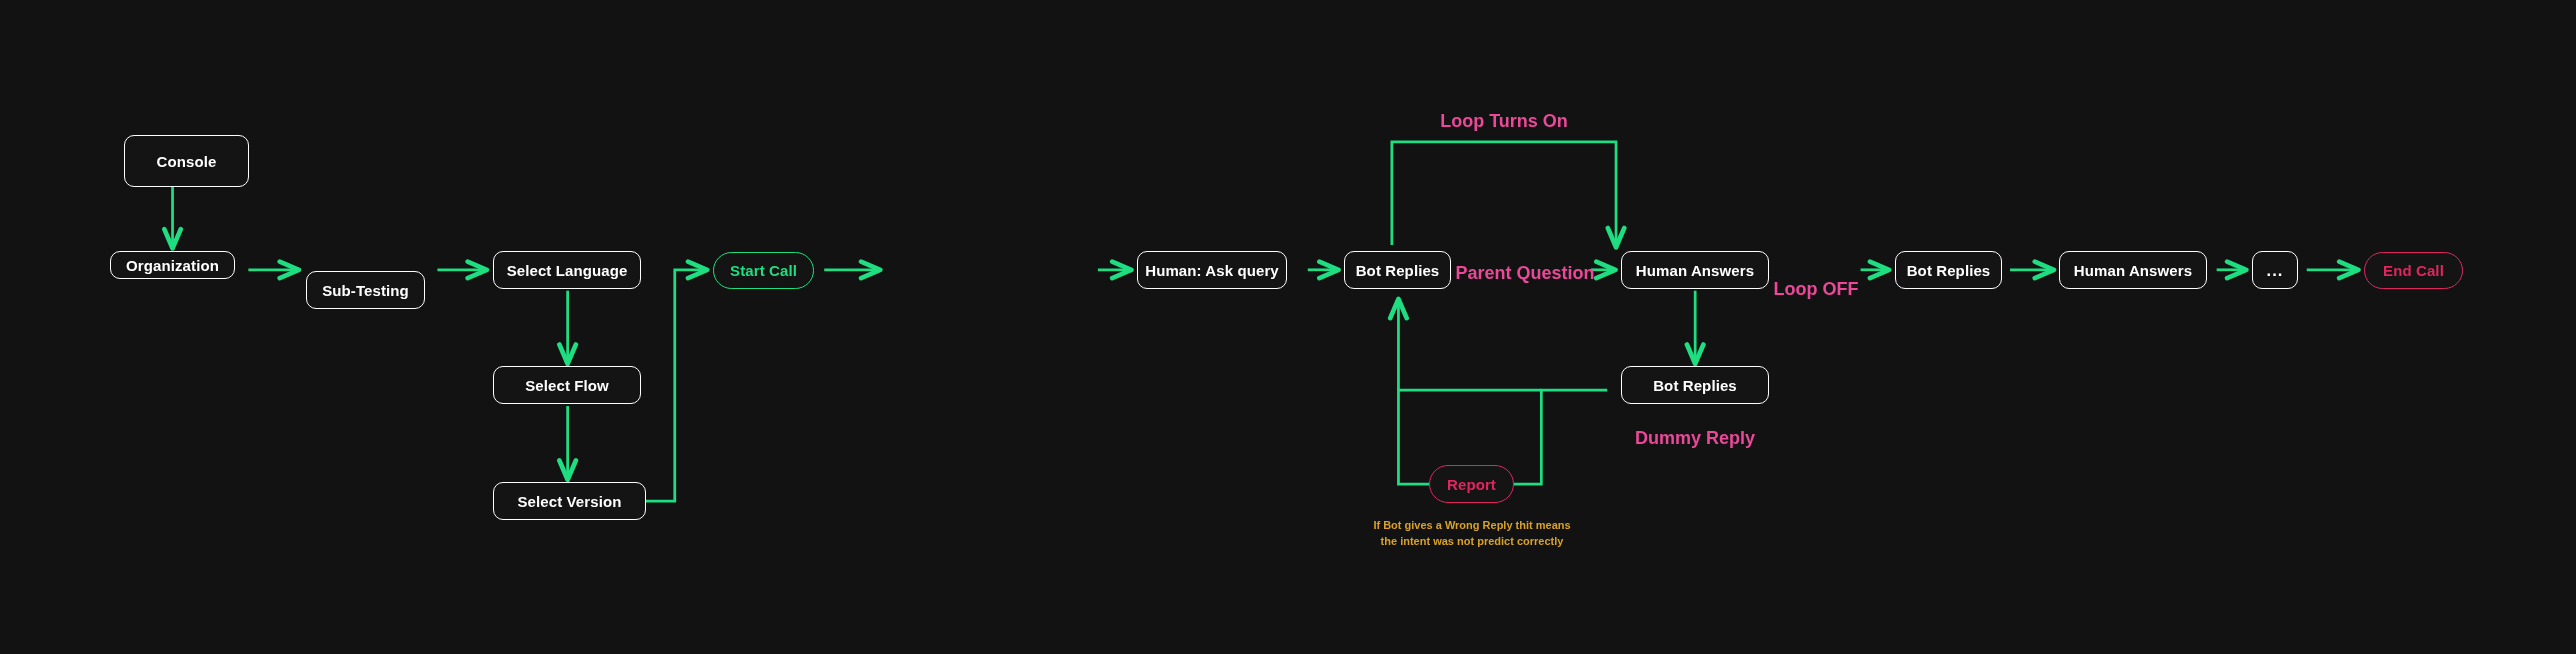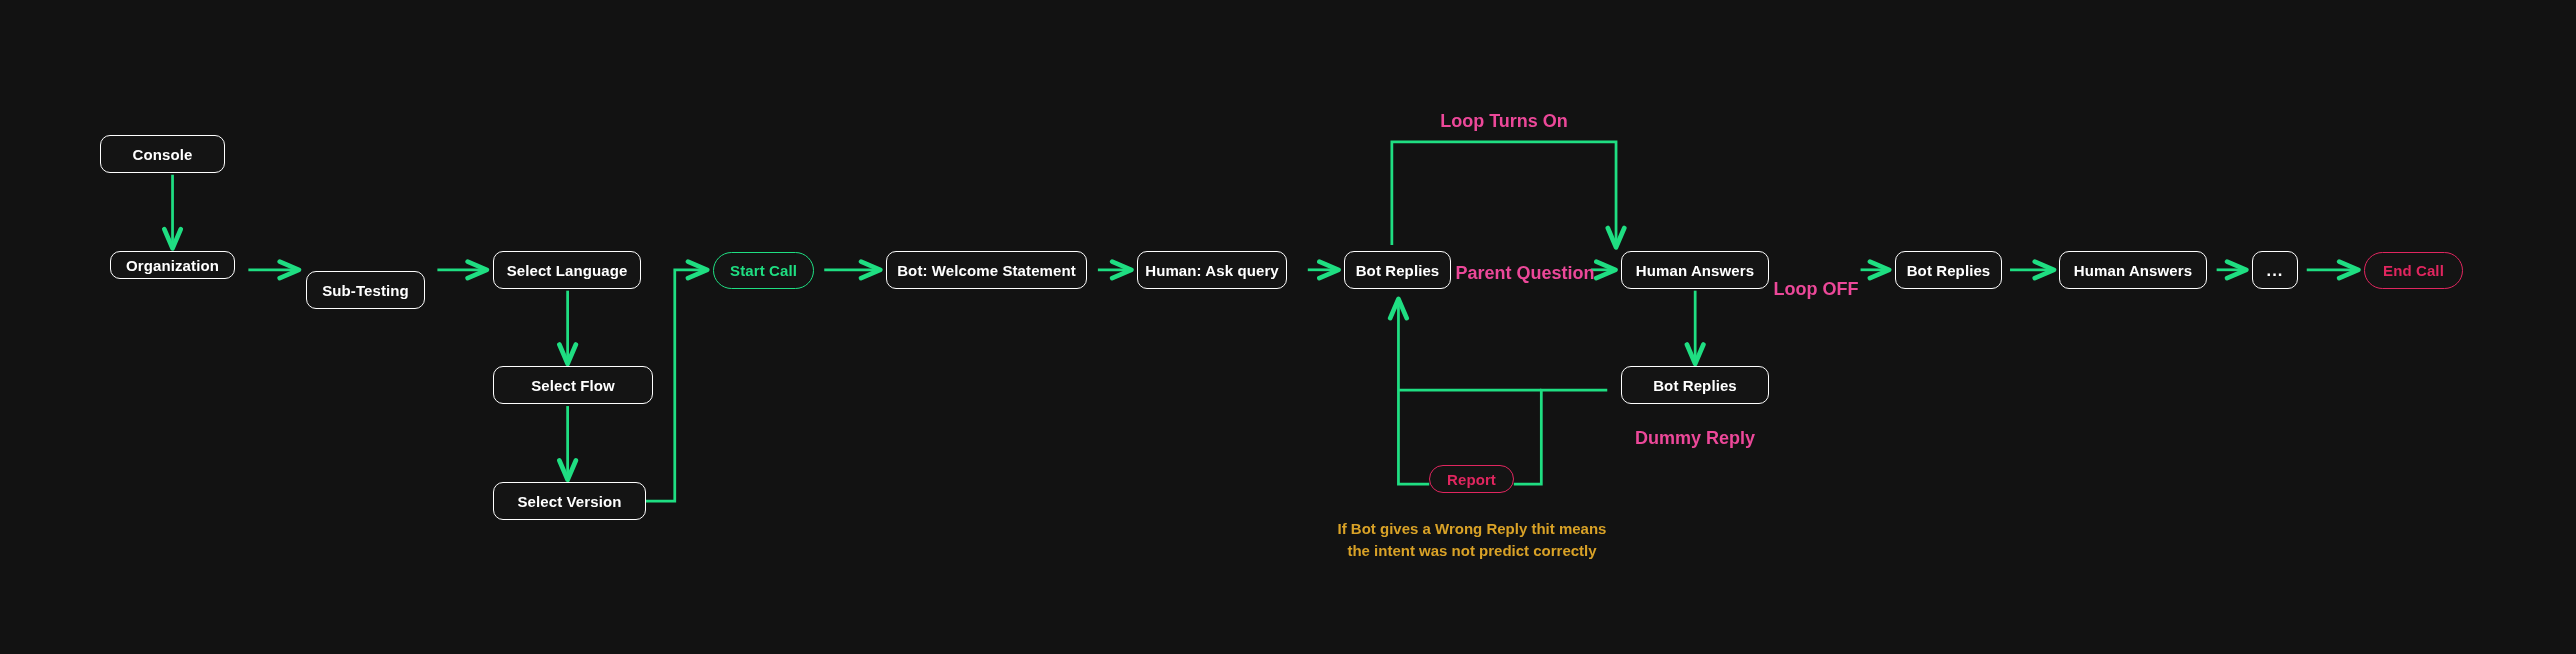--- a/index.html
+++ b/index.html
@@ -60,21 +60,21 @@
     position: absolute;
     color: #ec4899;
     font-size: 18px;
     font-weight: 700;
     white-space: nowrap;
     text-align: right;
   }
   .note {
     position: absolute;
     color: #D9A227;
-    font-size: 15px;
+    font-size: 11px;
     font-weight: 700;
     line-height: 1.45;
     text-align: center;
     white-space: nowrap;
   }
 </style>
 </head>
 <body>
 
 <div id="canvas">
@@ -120,44 +120,41 @@
       <path d="M3085,529 L3085,658" marker-end="url(#ah)"></path>
 
       <path d="M2601,881 L2545,881 L2545,548" marker-end="url(#ah)"></path>
 
       <path d="M2755,881 L2805,881 L2805,710 L2925,710"></path>
 
       <path d="M2545,710 L2805,710"></path>
     </g>
   </svg>
 
-  <div class="node" style="left:100px; top:135px; width:125px; height:38px;">
+  <div class="node" style="left:124px; top:135px; width:125px; height:52px;">
     <span>Console</span>
   </div>
   <div class="node" style="left:110px; top:251px; width:125px; height:28px;">
     <span>Organization</span>
   </div>
   <div class="node" style="left:306px; top:251px; width:119px; height:38px;margin-top:20px;">
     <span>Sub-Testing</span>
   </div>
   <div class="node" style="left:493px; top:251px; width:148px; height:38px;">
     <span>Select Language</span>
   </div>
-  <div class="node" style="left:493px; top:366px; width:160px; height:38px;">
+  <div class="node" style="left:493px; top:366px; width:148px; height:38px;">
     <span>Select Flow</span>
   </div>
   <div class="node" style="left:493px; top:482px; width:153px; height:38px;">
     <span>Select Version</span>
   </div>
   <div class="node accent-green" style="left:713px; top:252px; width:101px; height:37px;">
     <span>Start Call</span>
   </div>
-  <div class="node" style="left:886px; top:251px; width:201px; height:38px;">
-    <span>Bot: Welcome Statement</span>
-  </div>
   <div class="node" style="left:1137px; top:251px; width:150px; height:38px;">
     <span>Human: Ask query</span>
   </div>
   <div class="node" style="left:1344px; top:251px; width:107px; height:38px;">
     <span>Bot Replies</span>
   </div>
   <div class="node" style="left:1621px; top:251px; width:148px; height:38px;">
     <span>Human Answers</span>
   </div>
   <div class="node" style="left:1895px; top:251px; width:107px; height:38px;">
@@ -168,21 +165,21 @@
   </div>
   <div class="node dots" style="left:2252px; top:251px; width:46px; height:38px;">
     <span>...</span>
   </div>
   <div class="node accent-pink" style="left:2364px; top:252px; width:99px; height:37px;">
     <span>End Call</span>
   </div>
   <div class="node" style="left:1621px; top:366px; width:148px; height:38px;">
     <span>Bot Replies</span>
   </div>
-  <div class="node accent-pink" style="left:1429px; top:465px; width:85px; height:28px;">
+  <div class="node accent-pink" style="left:1429px; top:465px; width:85px; height:38px;">
     <span>Report</span>
   </div>
 
   <div class="edge-label" style="left:1504px; top:111px; transform:translateX(-50%);">
     <span>Loop Turns On</span>
   </div>
   <div class="edge-label" style="left:1525px; top:263px; transform:translateX(-50%);">
     <span>Parent Question</span>
   </div>
   <div class="edge-label" style="left:1816px; top:263px; transform:translateX(-50%);margin-top:16px;">

